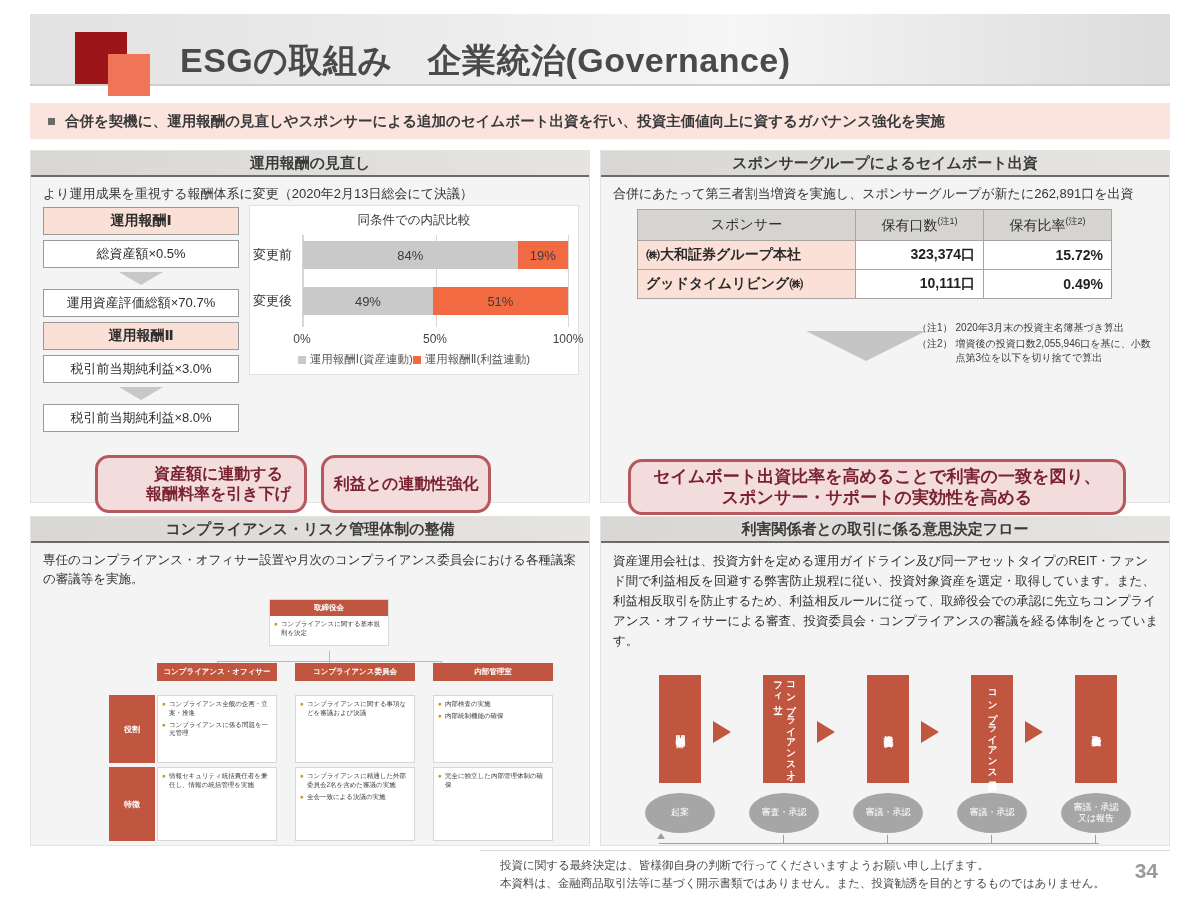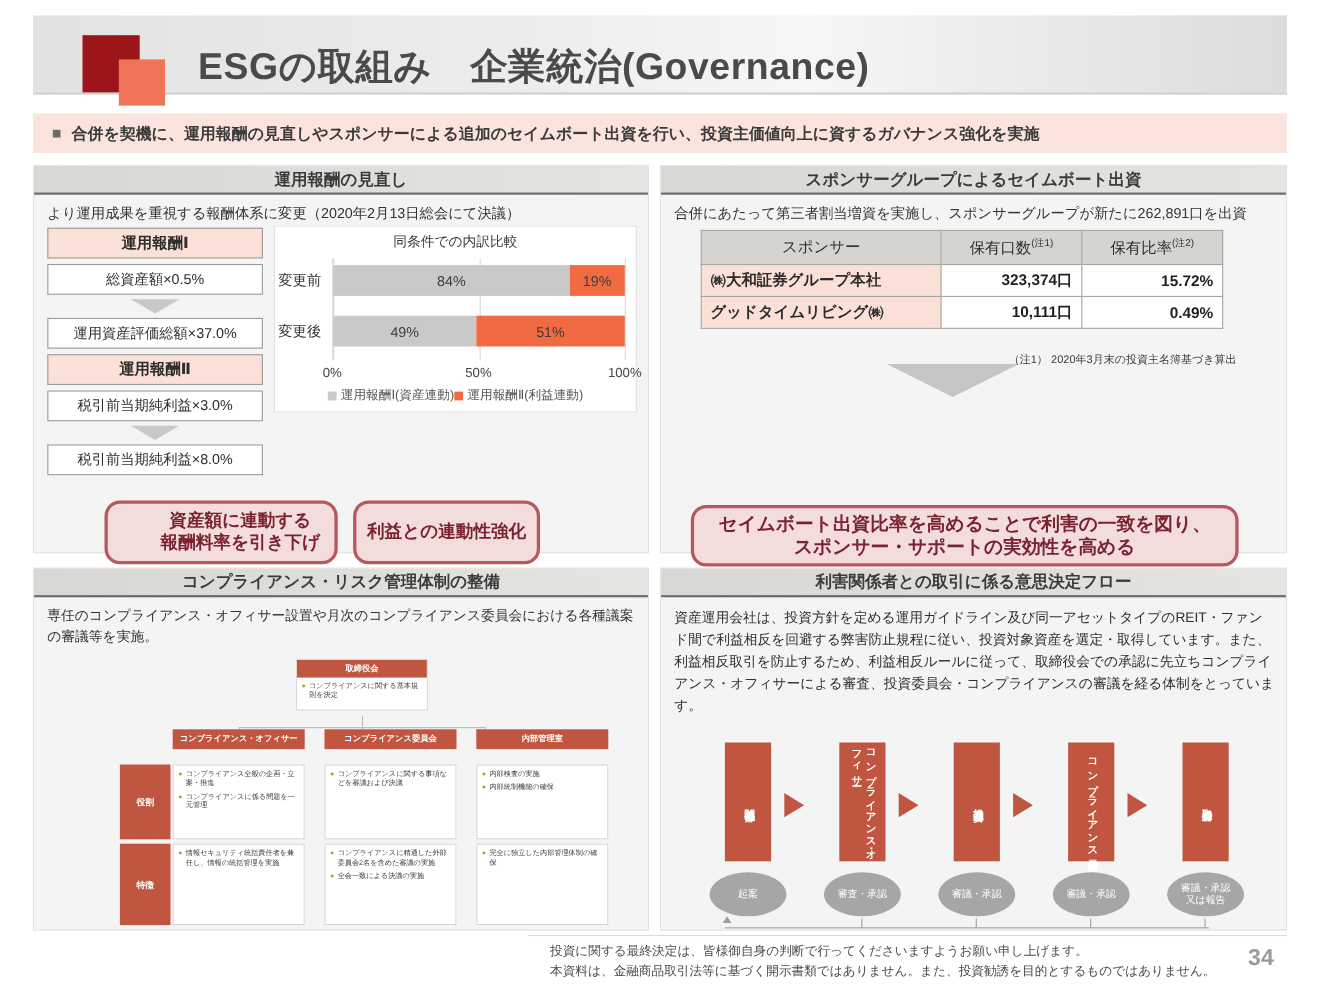--- a/index.html
+++ b/index.html
@@ -148,21 +148,21 @@
   <div class="panel" id="panel-fees">
     <div class="panel-title">運用報酬の見直し</div>
     <div class="panel-body">
       <div class="fee-note">より運用成果を重視する報酬体系に変更（2020年2月13日総会にて決議）</div>
 
       <div class="fee-col">
         <div class="fee-box hl">運用報酬Ⅰ</div>
         <div class="fee-gap"></div>
         <div class="fee-box">総資産額×0.5%</div>
         <div class="fee-arrow"></div>
-        <div class="fee-box">運用資産評価総額×37.0%</div>
+        <div class="fee-box">運用資産評価総額×70.7%</div>
         <div class="fee-gap"></div>
         <div class="fee-box hl">運用報酬Ⅱ</div>
         <div class="fee-gap"></div>
         <div class="fee-box">税引前当期純利益×3.0%</div>
         <div class="fee-arrow"></div>
         <div class="fee-box">税引前当期純利益×8.0%</div>
       </div>
 
       <div class="chart-card">
         <div class="chart-title">同条件での内訳比較</div>
@@ -237,20 +237,24 @@
         </tbody>
       </table>
 
       <div class="big-arrow"></div>
 
       <div class="notes">
         <div class="note-row">
           <span class="note-tag">（注1）</span>
           <span>2020年3月末の投資主名簿基づき算出</span>
         </div>
+        <div class="note-row">
+          <span class="note-tag">（注2）</span>
+          <span>増資後の投資口数2,055,946口を基に、小数点第3位を以下を切り捨てで算出</span>
+        </div>
       </div>
 
       <div class="pill" id="pill-c">
         <span>セイムボート出資比率を高めることで利害の一致を図り、<br>スポンサー・サポートの実効性を高める</span>
       </div>
     </div>
   </div>
 
   <div class="panel" id="panel-comp">
     <div class="panel-title">コンプライアンス・リスク管理体制の整備</div>

